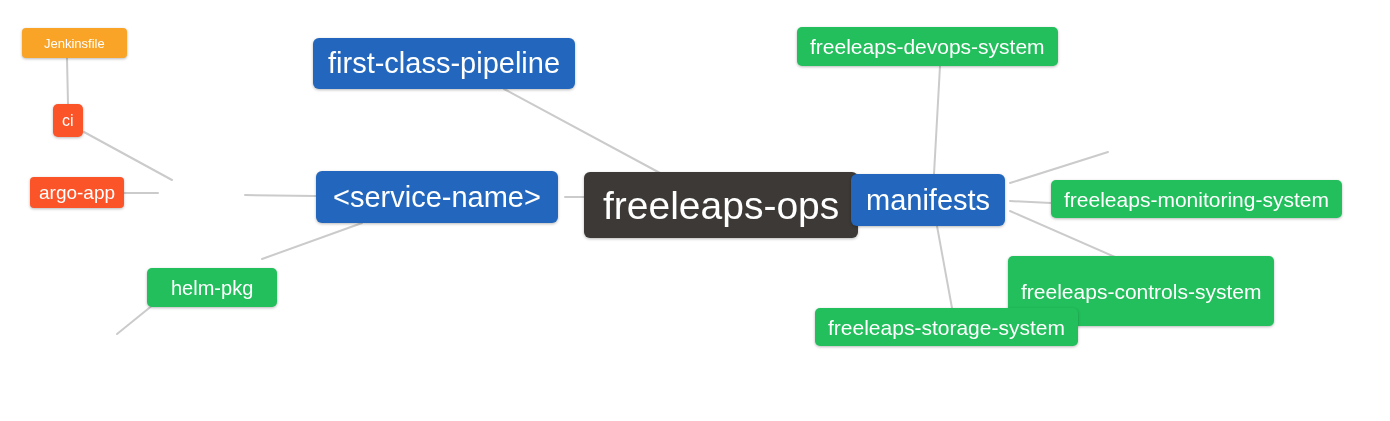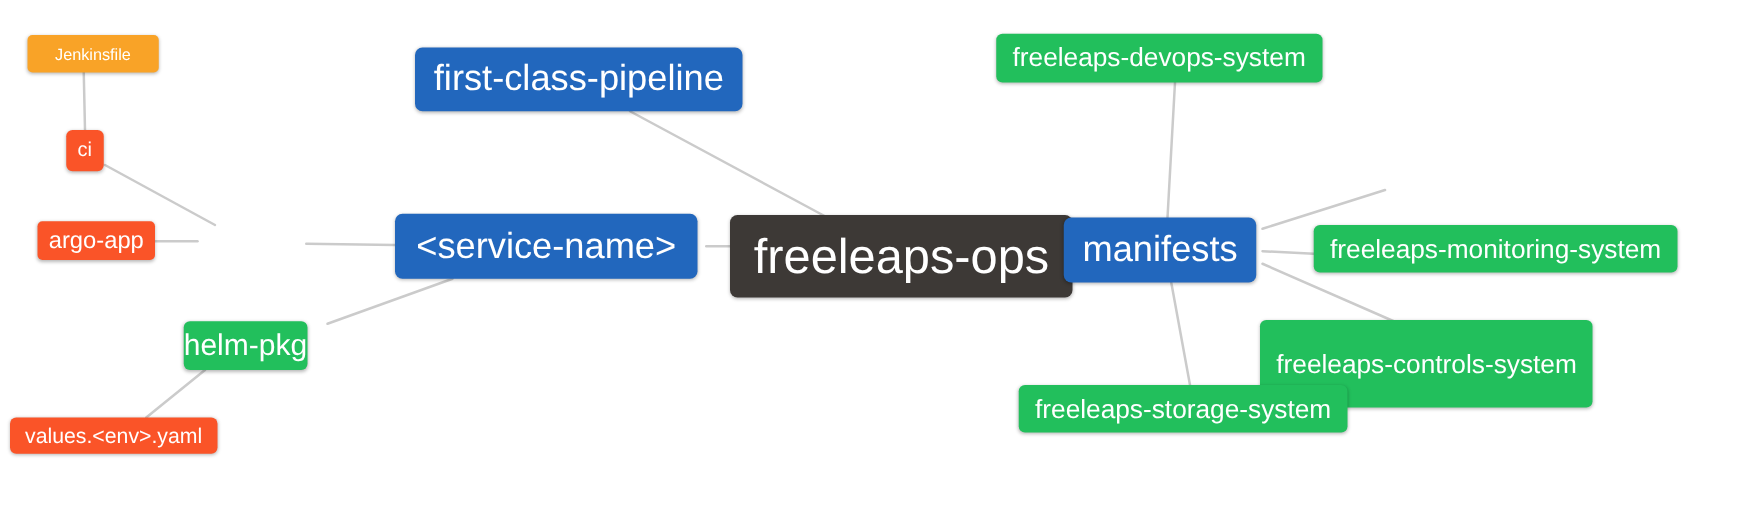--- a/index.html
+++ b/index.html
@@ -38,24 +38,24 @@
   .green { background: #22bf5c; }
   .orange{ background: #f9a327; }
   .red   { background: #fa5428; }
   .dark  { background: #3d3936; }
 
   #n-jenkinsfile        { left: 22px;   top: 28px;  height: 30px; font-size: 13px; padding: 0 22px;  border-radius: 4px; }
   #n-ci                 { left: 53px;   top: 104px; height: 33px; font-size: 16px; padding: 0 9px;  border-radius: 5px; }
   #n-argo-app           { left: 30px;   top: 177px; height: 31px; font-size: 19px; padding: 0 9px;  border-radius: 4px; }
   #n-env                { left: 158px;  top: 177px; height: 37px; font-size: 20px; padding: 0 13px; border-radius: 5px; }
   #n-service-name       { left: 316px;  top: 171px; height: 52px; font-size: 29px; padding: 0 17px; border-radius: 6px; }
-  #n-first-class-pipeline{ left: 313px; top: 38px;  height: 51px; font-size: 29px; padding: 0 15px; border-radius: 6px; margin-left: 19px; }
+  #n-first-class-pipeline{ left: 313px; top: 38px;  height: 51px; font-size: 29px; padding: 0 15px; border-radius: 6px; }
   #n-freeleaps-ops      { left: 584px;  top: 172px; height: 66px; font-size: 39px; padding: 0 19px; border-radius: 6px; }
   #n-manifests          { left: 851px;  top: 174px; height: 52px; font-size: 29px; padding: 0 15px; border-radius: 6px; }
-  #n-helm-pkg           { left: 147px;  top: 257px; height: 39px; font-size: 24px; padding: 0 0; border-radius: 5px; }
+  #n-helm-pkg           { left: 147px;  top: 268px; height: 39px; font-size: 20px; padding: 0 24px; border-radius: 5px; }
   #n-values-env-yaml    { left: 8px;    top: 334px; height: 29px; font-size: 17px; padding: 0 12px; border-radius: 5px; }
   #n-devops-system      { left: 797px;  top: 27px;  height: 39px; font-size: 21px; padding: 0 13px; border-radius: 5px; }
   #n-network-system     { left: 1055px; top: 112px; height: 39px; font-size: 21px; padding: 0 13px; border-radius: 5px; }
   #n-monitoring-system  { left: 1051px; top: 180px; height: 38px; font-size: 21px; padding: 0 13px; border-radius: 5px; text-align: center; }
   #n-controls-system    { left: 1008px; top: 256px; height: 38px; font-size: 21px; padding: 16px 13px; border-radius: 5px; }
   #n-storage-system     { left: 815px;  top: 308px; height: 38px; font-size: 21px; padding: 0 13px; border-radius: 5px; }
 </style>
 </head>
 <body>
 
@@ -79,19 +79,18 @@
   </svg>
 
   <div class="node orange" id="n-jenkinsfile">Jenkinsfile</div>
   <div class="node red" id="n-ci">ci</div>
   <div class="node red" id="n-argo-app">argo-app</div>
   <div class="node blue" id="n-service-name">&lt;service-name&gt;</div>
   <div class="node blue" id="n-first-class-pipeline">first-class-pipeline</div>
   <div class="node dark" id="n-freeleaps-ops">freeleaps-ops</div>
   <div class="node blue" id="n-manifests">manifests</div>
   <div class="node green" id="n-helm-pkg">helm-pkg</div>
-  <div class="node red" id="n-values-env-yaml">values.&lt;env&gt;.yaml</div>
   <div class="node green" id="n-devops-system">freeleaps-devops-system</div>
   <div class="node green" id="n-monitoring-system">freeleaps-monitoring-system</div>
   <div class="node green" id="n-controls-system">freeleaps-controls-system</div>
   <div class="node green" id="n-storage-system">freeleaps-storage-system</div>
 
 </div>
 
 </body></html>

